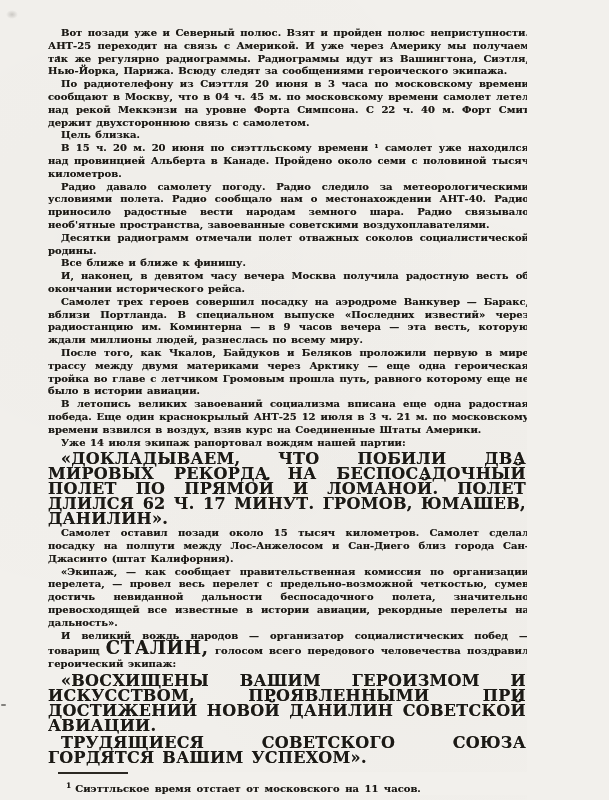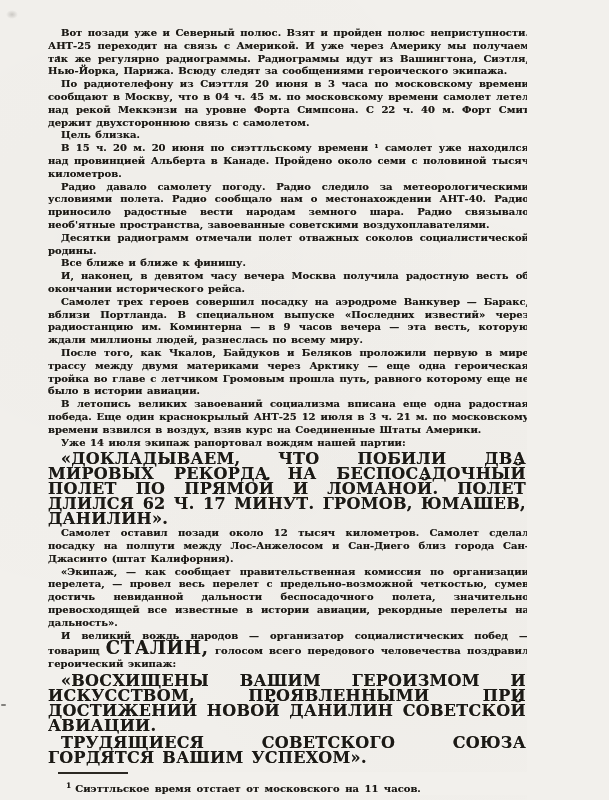--- a/index.html
+++ b/index.html
@@ -108,21 +108,21 @@
       <p class="para body">В 15 ч. 20 м. 20 июня по сиэттльскому времени ¹ самолет уже находился над провинцией Альберта в Канаде. Пройдено около семи с половиной тысяч километров.</p>
       <p class="para body">Радио давало самолету погоду. Радио следило за метеорологическими условиями полета. Радио сообщало нам о местонахождении АНТ-40. Радио приносило радостные вести народам земного шара. Радио связывало необ'ятные пространства, завоеванные советскими воздухоплавателями.</p>
       <p class="para body">Десятки радиограмм отмечали полет отважных соколов социалистической родины.</p>
       <p class="para body">Все ближе и ближе к финишу.</p>
       <p class="para body">И, наконец, в девятом часу вечера Москва получила радостную весть об окончании исторического рейса.</p>
       <p class="para body">Самолет трех героев совершил посадку на аэродроме Ванкувер — Баракс, вблизи Портланда. В специальном выпуске «Последних известий» через радиостанцию им. Коминтерна — в 9 часов вечера — эта весть, которую ждали миллионы людей, разнеслась по всему миру.</p>
       <p class="para body">После того, как Чкалов, Байдуков и Беляков проложили первую в мире трассу между двумя материками через Арктику — еще одна героическая тройка во главе с летчиком Громовым прошла путь, равного которому еще не было в истории авиации.</p>
       <p class="para body">В летопись великих завоеваний социализма вписана еще одна радостная победа. Еще один краснокрылый АНТ-25 12 июля в 3 ч. 21 м. по московскому времени взвился в воздух, взяв курс на Соединенные Штаты Америки.</p>
       <p class="para body">Уже 14 июля экипаж рапортовал вождям нашей партии:</p>
       <p class="para caps">«ДОКЛАДЫВАЕМ, ЧТО ПОБИЛИ ДВА МИРОВЫХ РЕКОРДА НА БЕСПОСАДОЧНЫЙ ПОЛЕТ ПО ПРЯМОЙ И ЛОМАНОЙ. ПОЛЕТ ДЛИЛСЯ 62 Ч. 17 МИНУТ. ГРОМОВ, ЮМАШЕВ, ДАНИЛИН».</p>
-      <p class="para body">Самолет оставил позади около 12 тысяч километров. Самолет сделал посадку на полпути между Лос-Анжелосом и Сан-Диего близ города Сан-Джасинто (штат Калифорния).</p>
+      <p class="para body">Самолет оставил позади около 15 тысяч километров. Самолет сделал посадку на полпути между Лос-Анжелосом и Сан-Диего близ города Сан-Джасинто (штат Калифорния).</p>
       <p class="para body">«Экипаж, — как сообщает правительственная комиссия по организации перелета, — провел весь перелет с предельно-возможной четкостью, сумев достичь невиданной дальности беспосадочного полета, значительно превосходящей все известные в истории авиации, рекордные перелеты на дальность».</p>
       <p class="para body"><span>И великий вождь народов — организатор социалистических побед — товарищ </span><span class="leader-name">СТАЛИН,</span><span> голосом всего передового человечества поздравил героический экипаж:</span></p>
       <p class="para caps">«ВОСХИЩЕНЫ ВАШИМ ГЕРОИЗМОМ И ИСКУССТВОМ, ПРОЯВЛЕННЫМИ ПРИ ДОСТИЖЕНИИ НОВОЙ ДАНИЛИН СОВЕТСКОЙ АВИАЦИИ.</p>
       <p class="para caps">ТРУДЯЩИЕСЯ СОВЕТСКОГО СОЮЗА ГОРДЯТСЯ ВАШИМ УСПЕХОМ».</p>
     </div>
 
   <div class="footnote">
     <div class="footnote-rule"></div>
     <p class="footnote-text"><sup>1</sup><span>Сиэттльское время отстает от московского на 11 часов.</span></p>
   </div>

